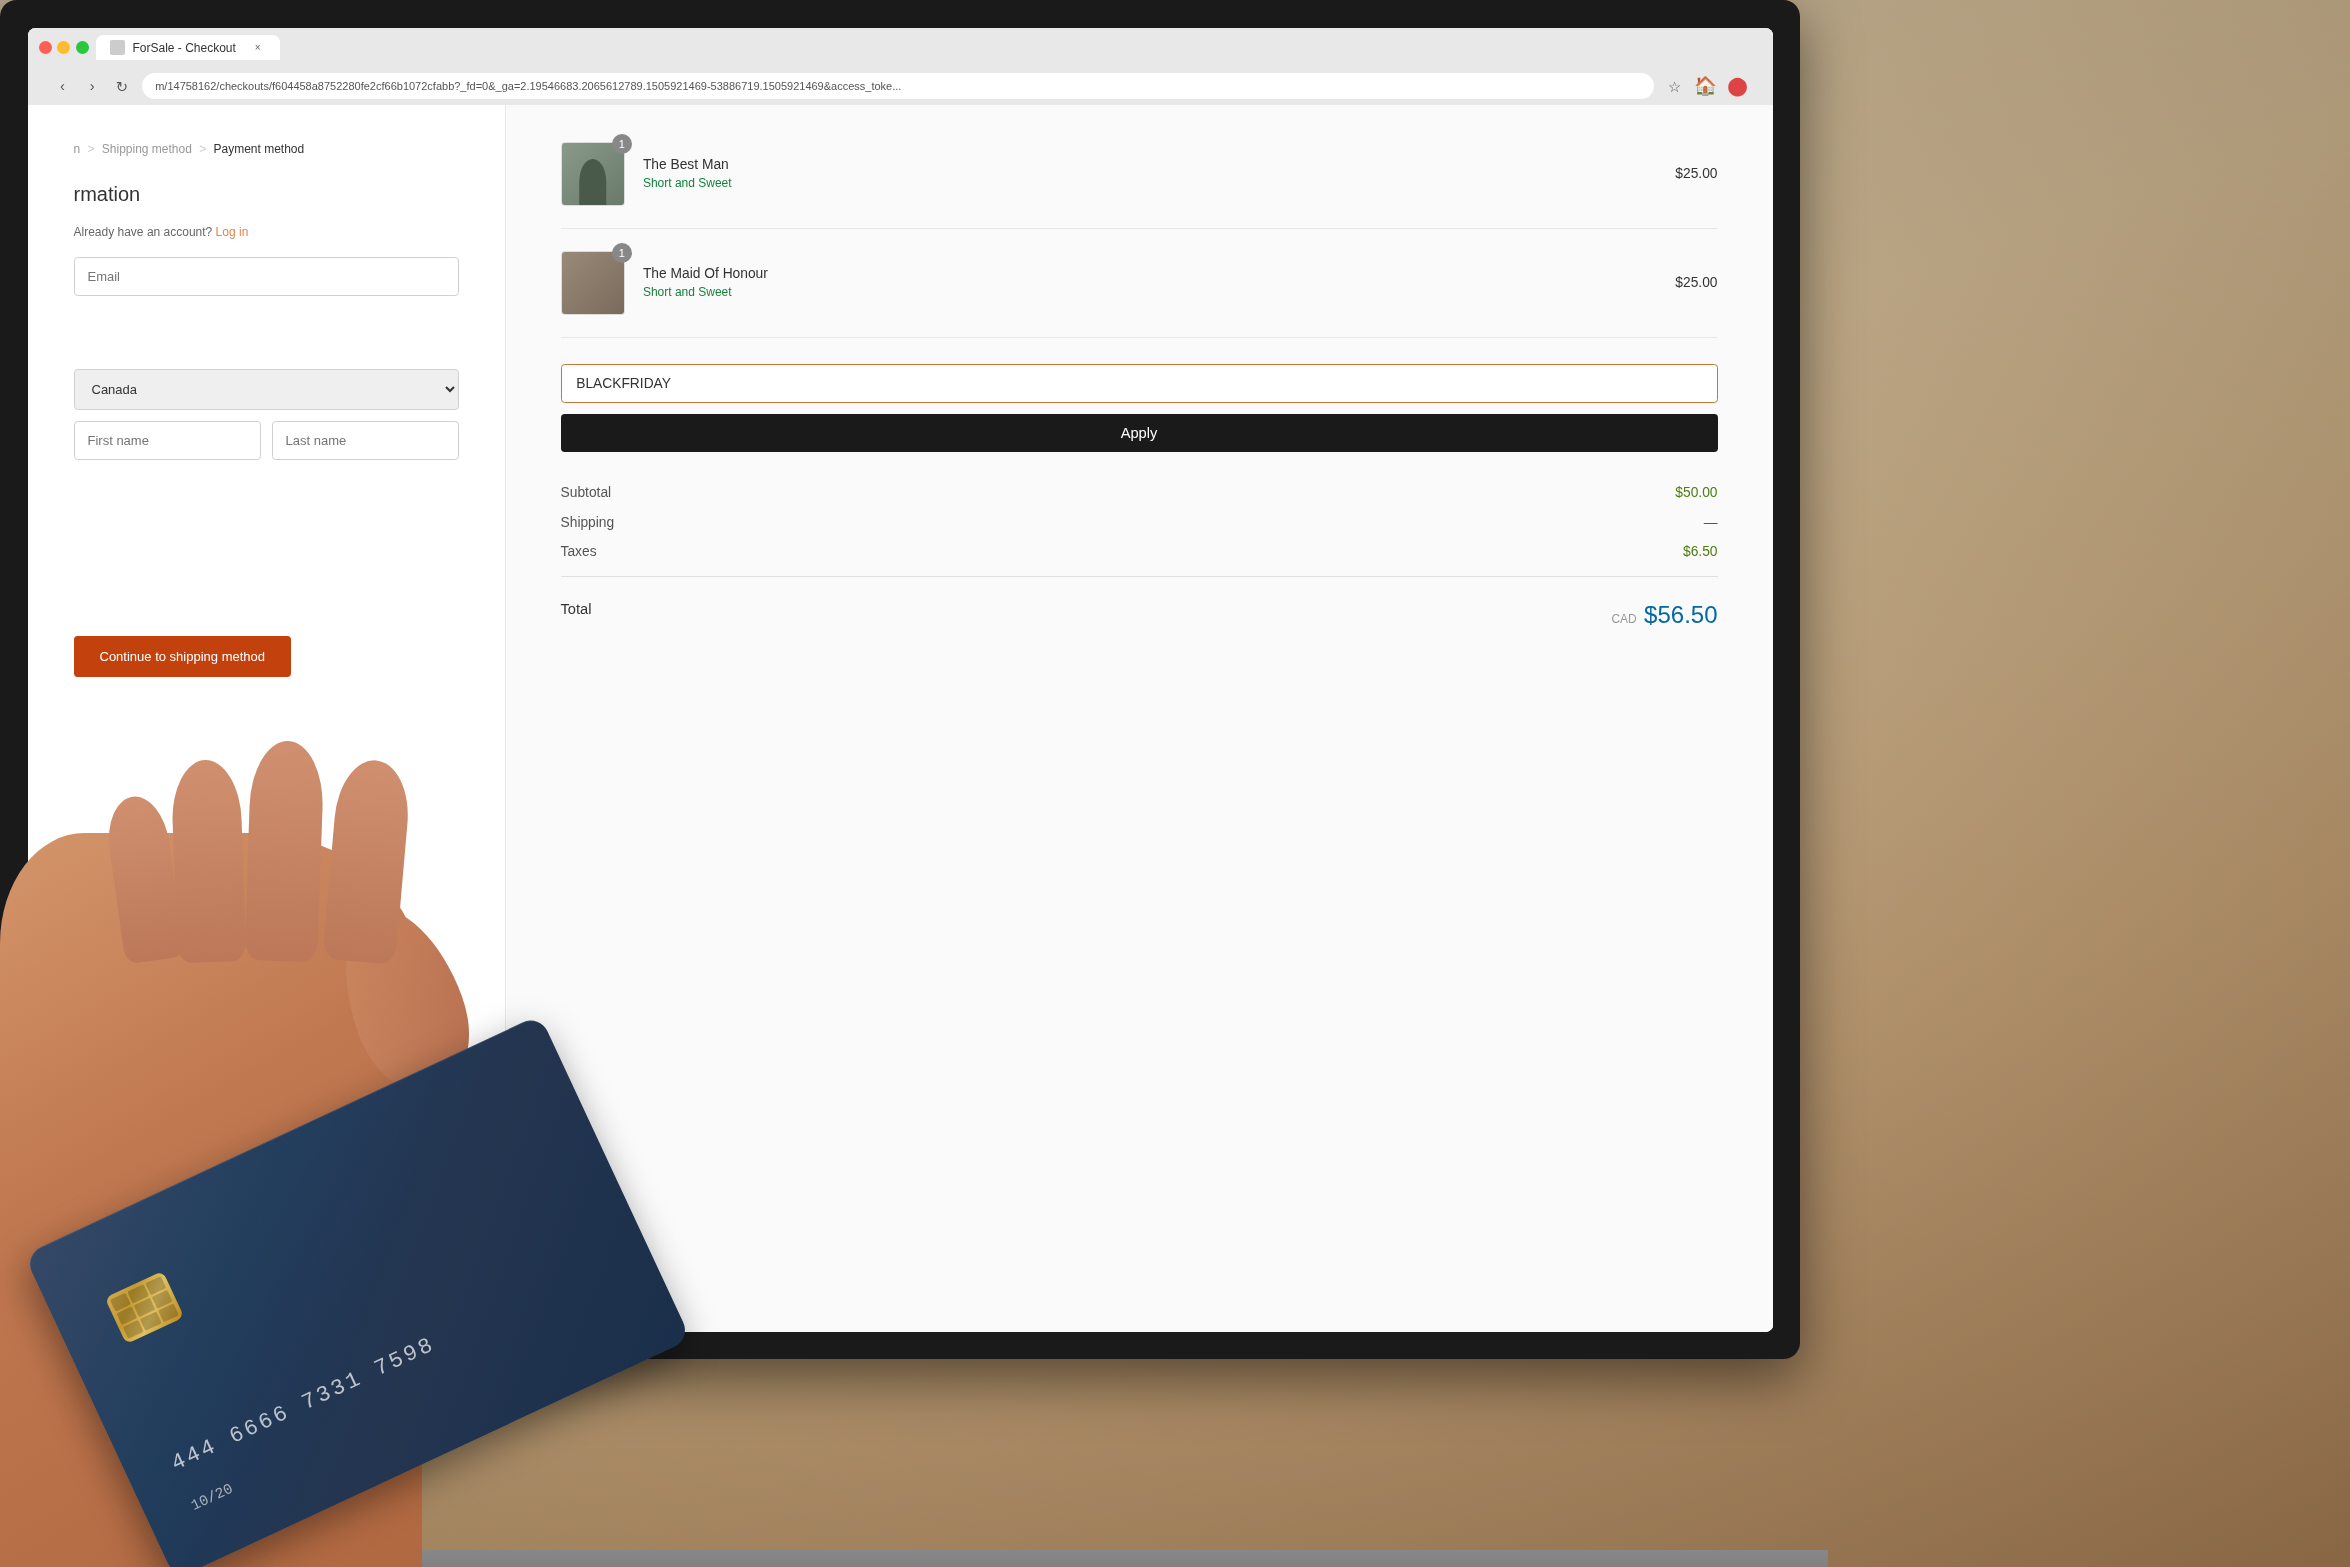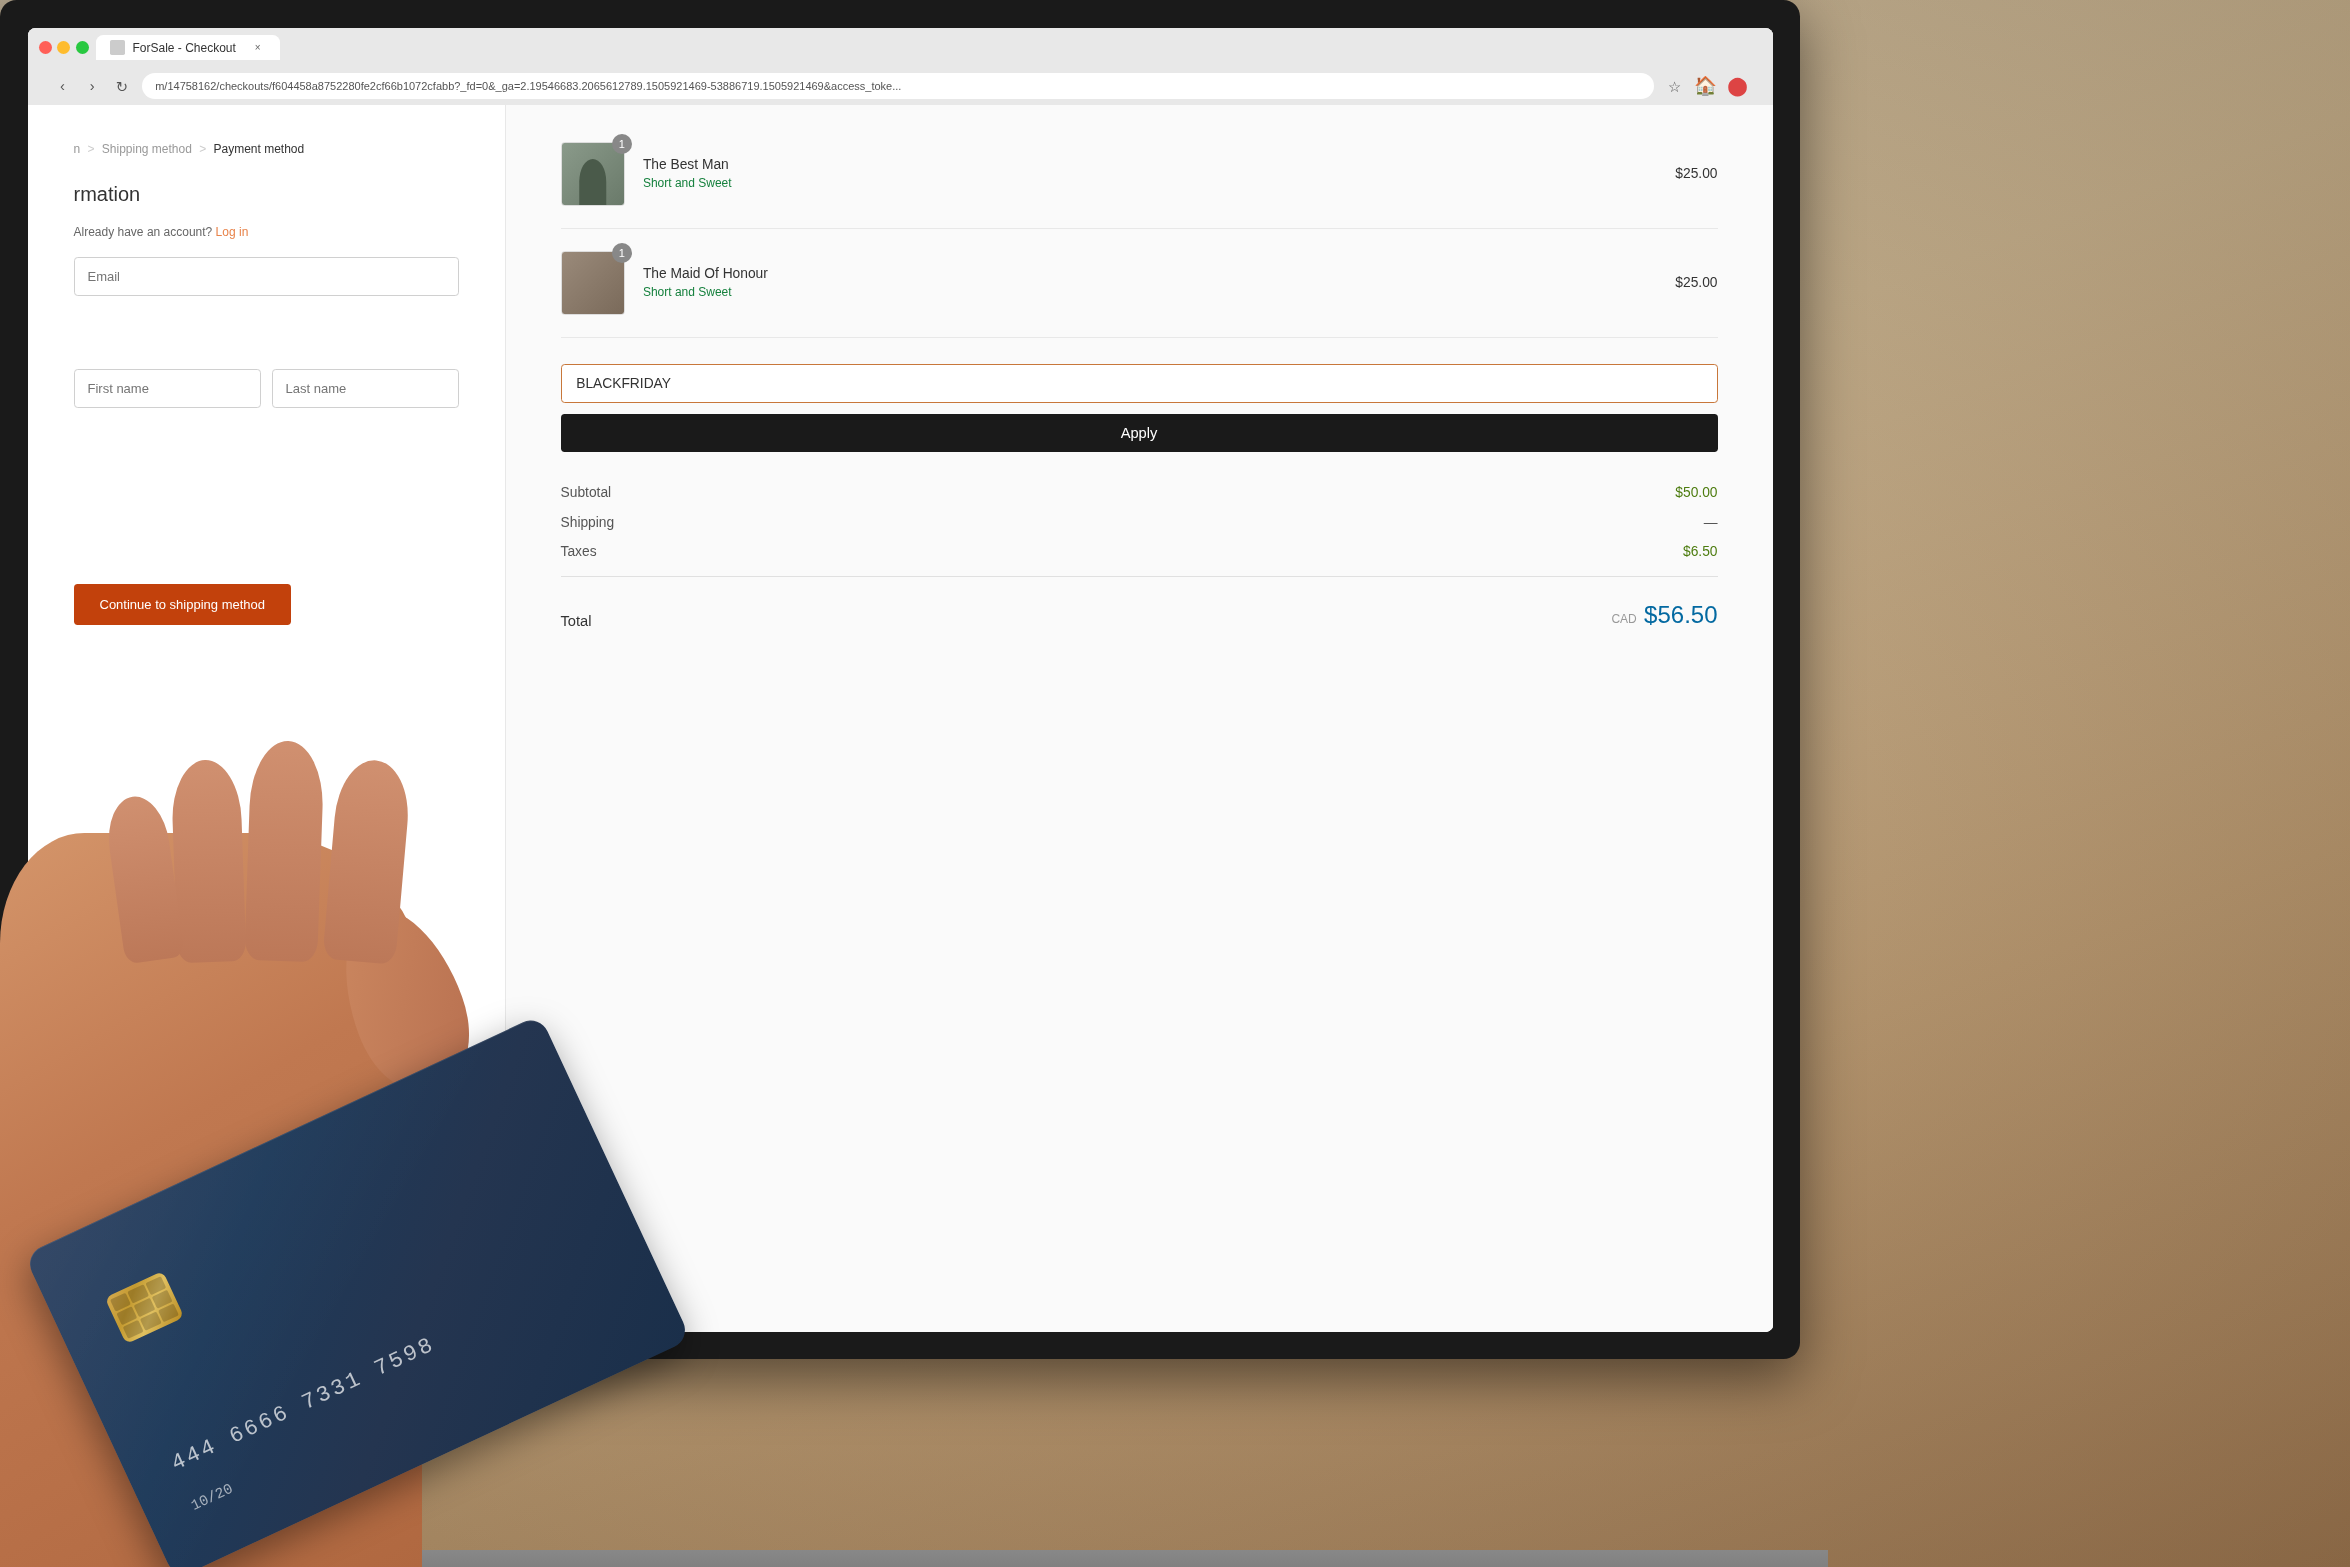--- a/index.html
+++ b/index.html
@@ -359,21 +359,21 @@
     }
 
     
     .order-totals {
       margin-top: 7.3px;
     }
 
     .total-row {
       display: flex;
       justify-content: space-between;
-      align-items: flex-end;
+      align-items: flex-start;
       padding: 7.3px 0;
       font-size: 13.8px;
       color: #555;
     }
 
     .total-row.grand-total {
       padding-top: 24px;
       border-top: 0.9px solid #e0e0e0;
       margin-top: 9px;
     }
@@ -612,20 +612,25 @@
         </p>
 
         <div class="form-group">
           <input class="form-input" type="email" placeholder="Email" style="">
         </div>
 
         <div style="margin-top: 73px;"></div>
 
         <div style="margin-top: 37px;"></div>
 
+        <div class="form-group">
+          <select class="form-input">
+            <option>Canada</option>
+          </select>
+        </div>
 
         <div class="form-row">
           <div class="form-group">
             <input class="form-input" type="text" placeholder="First name" style="">
           </div>
           <div class="form-group">
             <input class="form-input" type="text" placeholder="Last name" style="">
           </div>
         </div>
 

